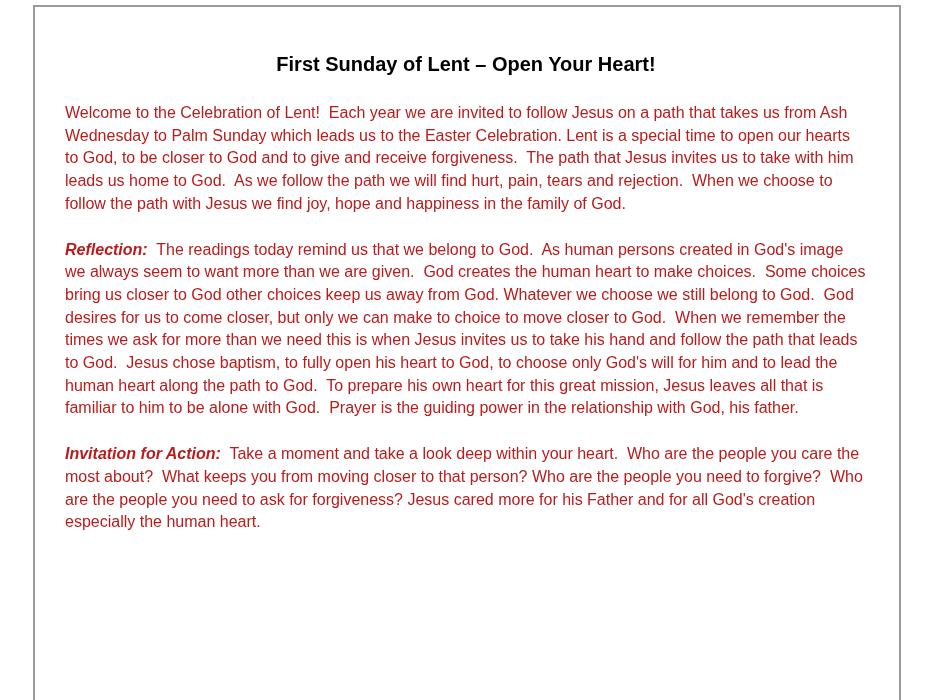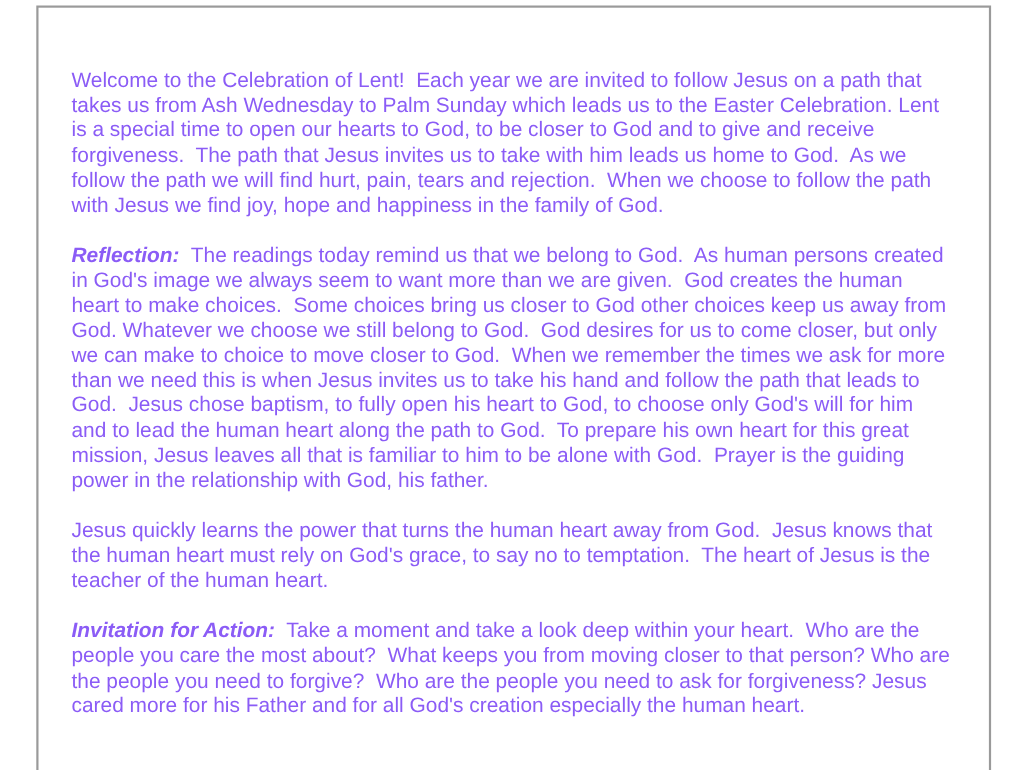--- a/index.html
+++ b/index.html
@@ -29,44 +29,44 @@
     margin: 0 0 26px 0;
     font-size: 20px;
     line-height: 24px;
     font-weight: bold;
     text-align: center;
     color: #000000;
     white-space: pre-wrap;
   }
   .para {
     margin: 11px 0 23px 0;
-    font-size: 19px;
+    font-size: 16px;
     line-height: 22.7px;
-    color: #8b5cf6;
+    color: #b91c1c;
     text-align: left;
     white-space: pre-wrap;
   }
   .para:last-child {
     margin-bottom: 0;
   }
   .lead {
     font-weight: bold;
     font-style: italic;
   }
 </style>
 </head>
 <body>
 
 <div class="page">
 
+  <h1 class="doc-title">First Sunday of Lent – Open Your Heart!</h1>
 
   <div>
 
     <p class="para"><span class="lead"></span><span>Welcome to the Celebration of Lent!  Each year we are invited to follow Jesus on a path that takes us from Ash Wednesday to Palm Sunday which leads us to the Easter Celebration. Lent is a special time to open our hearts to God, to be closer to God and to give and receive forgiveness.  The path that Jesus invites us to take with him leads us home to God.  As we follow the path we will find hurt, pain, tears and rejection.  When we choose to follow the path with Jesus we find joy, hope and happiness in the family of God.</span></p>
 
     <p class="para"><span class="lead">Reflection:</span><span>  The readings today remind us that we belong to God.  As human persons created in God's image we always seem to want more than we are given.  God creates the human heart to make choices.  Some choices bring us closer to God other choices keep us away from God. Whatever we choose we still belong to God.  God desires for us to come closer, but only we can make to choice to move closer to God.  When we remember the times we ask for more than we need this is when Jesus invites us to take his hand and follow the path that leads to God.  Jesus chose baptism, to fully open his heart to God, to choose only God's will for him and to lead the human heart along the path to God.  To prepare his own heart for this great mission, Jesus leaves all that is familiar to him to be alone with God.  Prayer is the guiding power in the relationship with God, his father.</span></p>
 
-    <p class="para"><span class="lead"></span><span>Jesus quickly learns the power that turns the human heart away from God.  Jesus knows that the human heart must rely on God's grace, to say no to temptation.  The heart of Jesus is the teacher of the human heart.</span></p>
 
     <p class="para"><span class="lead">Invitation for Action:</span><span>  Take a moment and take a look deep within your heart.  Who are the people you care the most about?  What keeps you from moving closer to that person? Who are the people you need to forgive?  Who are the people you need to ask for forgiveness? Jesus cared more for his Father and for all God's creation especially the human heart.</span></p>
 
   </div>
 </div>
 
 </body></html>

